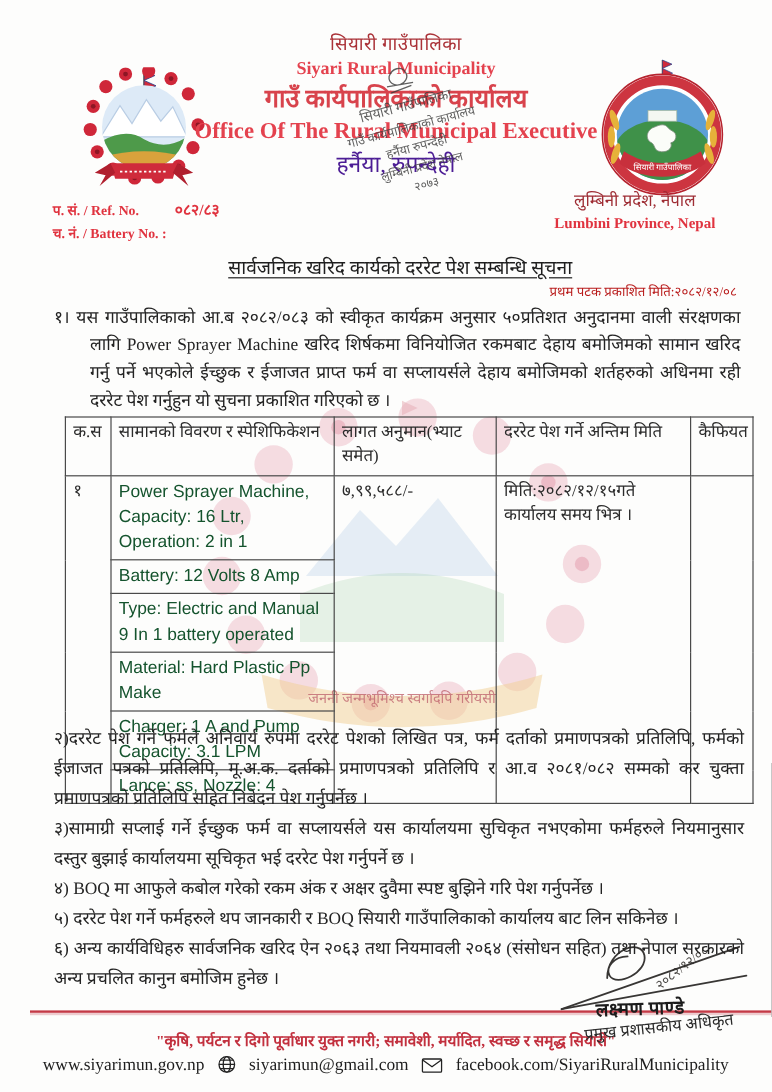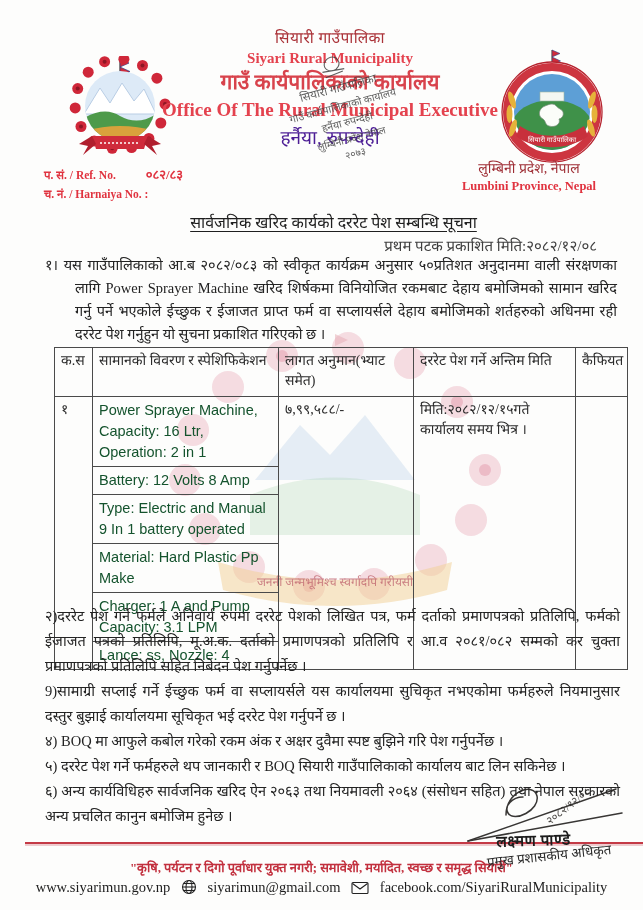--- a/index.html
+++ b/index.html
@@ -19,21 +19,21 @@
   .logo-right{left:497px;top:48px;z-index:2;}
   .stamp{left:266px;top:54px;z-index:3;}
   .ref-block{left:44px;top:164px;z-index:2;color:#e0333f;font-weight:bold;font-size:11.5px;line-height:1.65;}
   .prov-block{right:24px;top:160px;width:180px;text-align:center;z-index:2;}
   .prov-np{font-size:14px;color:#9e2d34;line-height:1.3;text-align:center;}
   .prov-en{font-size:12.5px;font-weight:bold;color:#e0333f;line-height:1.4;}
 
   
   .title{left:0;top:211px;width:100%;text-align:center;font-size:16px;color:#1f1f1f;z-index:2;padding-left:12px;}
   .title span{text-decoration:underline;text-underline-offset:3px;}
-  .published{right:46px;top:235px;font-size:15px;color:#404040;z-index:2;}
+  .published{right:29px;top:235px;font-size:11px;color:#b91c1c;z-index:2;}
   .para1{left:45px;top:254px;width:572px;font-size:14.5px;line-height:1.58;text-align:justify;
          padding-left:30px;text-indent:-30px;box-sizing:border-box;z-index:2;color:#232323;}
 
   
   .boq{position:absolute;left:54px;top:347px;width:573px;border-collapse:collapse;table-layout:fixed;
        z-index:2;background:transparent;font-size:14px;color:#2b2b2b;}
   .boq th,.boq td{border:1px solid #4a4a4a;padding:3px 6px;vertical-align:top;text-align:left;
                   font-weight:normal;line-height:1.45;overflow:hidden;}
   .boq th{height:42px;}
   .c-center{text-align:center;}
@@ -185,21 +185,21 @@
       <text x="79" y="89" font-size="10">लुम्बिनी प्रदेश नेपाल</text>
       <text x="79" y="104" font-size="10">२०७३</text>
     </g>
   </svg>
 
   <div class="abs ref-block">
     <div>
       <span>प. सं. / Ref. No.</span>
       <span style="font-size:13px;margin-left:27px;">०८२/८३</span>
     </div>
-    <div>च. नं. / Harnaiya No. :</div>
+    <div>च. नं. / Battery No. :</div>
   </div>
 
   <div class="abs prov-block">
     <div class="prov-np">लुम्बिनी प्रदेश, नेपाल</div>
     <div class="prov-en">Lumbini Province, Nepal</div>
   </div>
 
   <div class="abs title"><span>सार्वजनिक खरिद कार्यको दररेट पेश सम्बन्धि सूचना</span></div>
   <div class="abs published">प्रथम पटक प्रकाशित मिति:२०८२/१२/०८</div>
 
@@ -243,21 +243,21 @@
           <td class="spec">Charger: 1 A and Pump Capacity: 3.1 LPM</td>
         </tr>
       <tr>
           <td class="spec">Lance: ss,  Nozzle: 4</td>
         </tr>
     </tbody>
   </table>
 
   <div class="abs terms">
     <p>२)दररेट पेश गर्ने फर्मले अनिवार्य रुपमा दररेट पेशको लिखित पत्र, फर्म दर्ताको प्रमाणपत्रको प्रतिलिपि, फर्मको ईजाजत पत्रको प्रतिलिपि, मू.अ.क. दर्ताको प्रमाणपत्रको प्रतिलिपि र आ.व २०८१/०८२ सम्मको कर चुक्ता प्रमाणपत्रको प्रतिलिपि सहित निबेदन पेश गर्नुपर्नेछ ।</p>
-    <p>9)सामाग्री सप्लाई गर्ने ईच्छुक फर्म वा सप्लायर्सले यस कार्यालयमा सुचिकृत नभएकोमा फर्महरुले नियमानुसार दस्तुर बुझाई कार्यालयमा सूचिकृत भई दररेट पेश गर्नुपर्ने छ ।</p>
+    <p>३)सामाग्री सप्लाई गर्ने ईच्छुक फर्म वा सप्लायर्सले यस कार्यालयमा सुचिकृत नभएकोमा फर्महरुले नियमानुसार दस्तुर बुझाई कार्यालयमा सूचिकृत भई दररेट पेश गर्नुपर्ने छ ।</p>
     <p>४) BOQ मा आफुले कबोल गरेको रकम अंक र अक्षर दुवैमा स्पष्ट बुझिने गरि पेश गर्नुपर्नेछ ।</p>
     <p>५) दररेट पेश गर्ने फर्महरुले थप जानकारी र BOQ सियारी गाउँपालिकाको कार्यालय बाट लिन सकिनेछ ।</p>
     <p>६) अन्य कार्यविधिहरु सार्वजनिक खरिद ऐन २०६३ तथा नियमावली २०६४ (संसोधन सहित) तथा नेपाल सरकारको अन्य प्रचलित कानुन बमोजिम हुनेछ ।</p>
   </div>
 
   <svg class="abs sig-svg" width="185" height="75" viewBox="0 0 185 75">
     <g stroke="#23211f" stroke-width="1.5" fill="none" opacity="0.9" stroke-linecap="round">
       <path d="M58,40 C58,16 86,7 89,21 C92,35 66,48 60,38 C56,31 64,22 75,22"></path>
       <path d="M20,66 L168,14"></path>
       <path d="M20,66 L174,38"></path>

